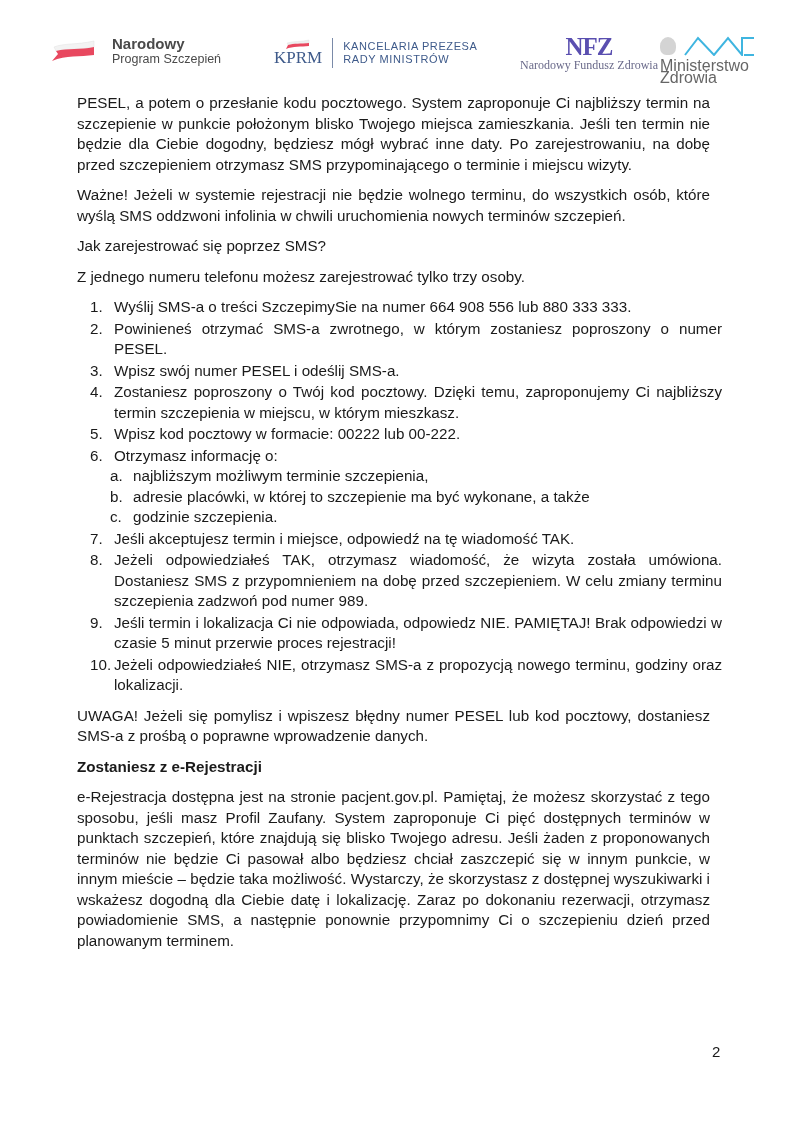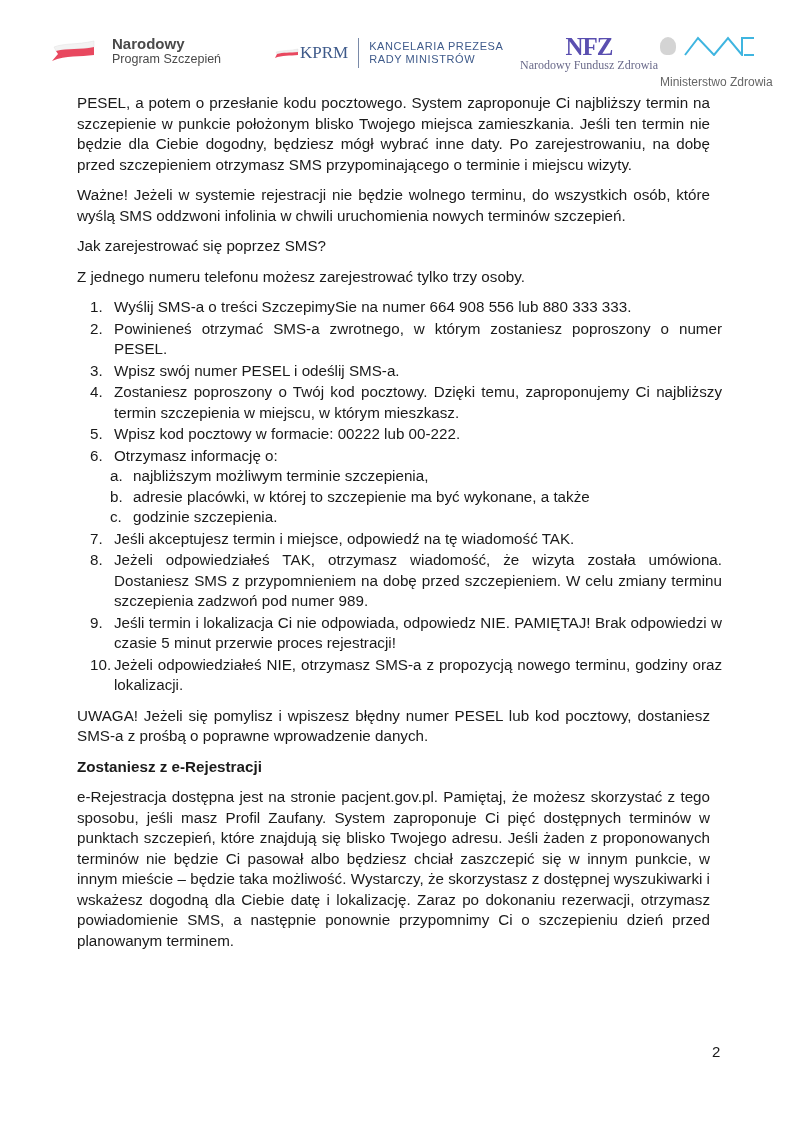--- a/index.html
+++ b/index.html
@@ -5,33 +5,33 @@
     html, body { margin: 0; padding: 0; background: #ffffff; }
     body { width: 800px; height: 1130px; position: relative; overflow: hidden;
            font-family: "Liberation Sans", sans-serif; color: #1a1a1a; }
     .header { position: absolute; top: 0; left: 0; width: 756px; height: 86px; padding-left: 36px; }
     .logo { position: absolute; display: flex; align-items: center; }
     .nps { left: 50px; top: 35px; }
     .nps .flag { width: 48px; height: 24px; margin-right: 14px; }
     .nps .t1 { font-size: 15px; font-weight: bold; color: #4a4a4a; line-height: 17px; }
     .nps .t2 { font-size: 12.5px; color: #4a4a4a; line-height: 15px; }
     .kprm { left: 274px; top: 38px; }
-    .kprm .mark { display: flex; flex-direction: row; align-items: center; margin-right: 10px; }
+    .kprm .mark { display: flex; flex-direction: column; align-items: center; margin-right: 10px; }
     .kprm .mflag { width: 26px; height: 10px; }
     .kprm .mtext { font-family: "Liberation Serif", serif; font-size: 17px; color: #3e5a8a; line-height: 18px; }
     .kprm .sep { width: 1px; height: 30px; background: #7a8aa8; margin-right: 10px; }
     .kprm .lines { font-size: 11px; letter-spacing: 0.6px; color: #3e5a8a; line-height: 13px; }
     .nfz { left: 520px; top: 34px; flex-direction: column; align-items: center; }
     .nfz .mark { font-family: "Liberation Serif", serif; font-weight: bold; font-size: 25px; color: #5a4fb0; letter-spacing: -1px; line-height: 26px; }
     .nfz .sub { font-family: "Liberation Serif", serif; font-size: 12px; color: #6a6a8a; line-height: 10px; }
     .mz { left: 660px; top: 36px; flex-direction: column; align-items: flex-start; }
     .mz .row { display: flex; align-items: center; }
     .mz .eagle { width: 16px; height: 18px; border-radius: 50% 50% 40% 40%; background: #d4d4d4; margin-right: 8px; }
     .mz .zig { width: 72px; height: 20px; }
-    .mz .sub { font-size: 12px; color: #666; line-height: 12px; margin-top: 20px; }
+    .mz .sub { font-size: 16px; color: #666; line-height: 12px; margin-top: 4px; }
 
     .content { position: absolute; left: 77px; top: 93px; width: 645px; font-size: 15.2px; line-height: 20.5px; }
     .content p { margin: 0 12px 10px 0; text-align: justify; }
     .content p.left { text-align: left; }
     .heading { font-weight: bold; margin: 0 0 10px 0; }
     ol.main { margin: 0 0 10px 0; padding: 0; list-style: none; }
     ol.main > li { display: flex; margin: 0 0 1px 0; }
     ol.main > li .num { width: 24px; flex: none; text-align: left; margin-left: 13px; }
     ol.main > li .body { flex: 1; text-align: justify; }
     ol.sub { margin: 0; padding: 0; list-style: none; }

